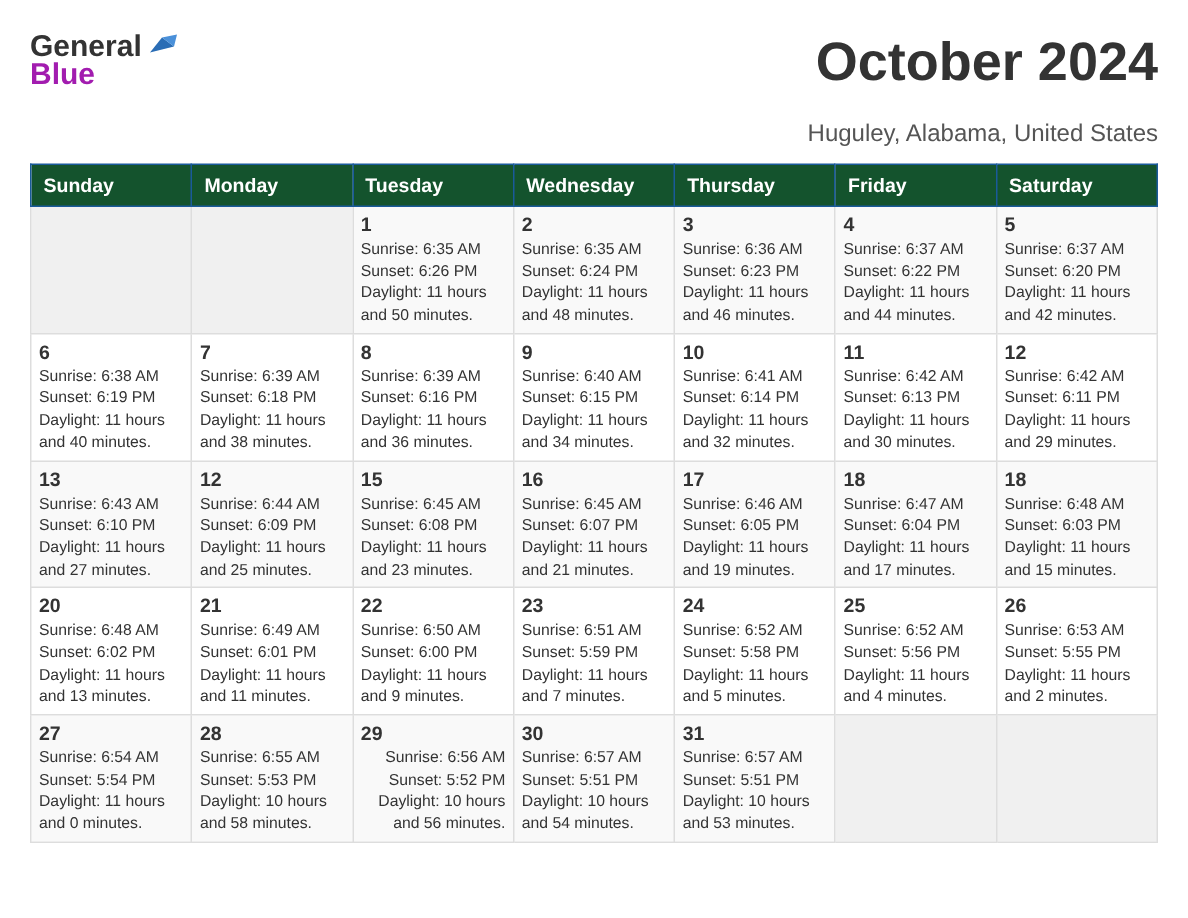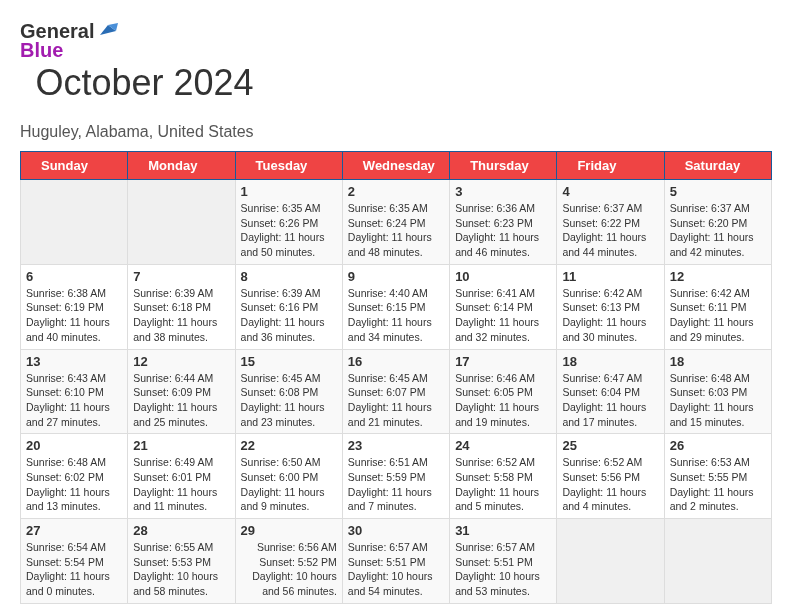--- a/index.html
+++ b/index.html
@@ -8,51 +8,50 @@
       background: #fff;
       width: 792px;
       min-height: 612px;
       padding: 20px;
     }
     .header-area {
       display: flex;
       justify-content: space-between;
       align-items: flex-start;
       margin-bottom: 10px;
-      flex-direction: column;
     }
     .logo {
       display: flex;
       flex-direction: column;
       align-items: flex-start;
     }
     .title-area {
       text-align: right;
     }
     .month-title {
       font-size: 36px;
-      font-weight: normal;
+      font-weight: bold;
       color: #333;
     }
     .location-title {
       font-size: 16px;
       color: #555;
       margin-top: 19px;
     }
     .calendar {
       width: 100%;
       border-collapse: collapse;
       table-layout: fixed;
     }
     .calendar th {
-      background-color: #ef4444;
+      background-color: #14532d;
       color: white;
       font-size: 13px;
       font-weight: bold;
-      padding: 6px 20px;
+      padding: 6px 8px;
       text-align: left;
       border: 1px solid #1a5a9a;
     }
     .calendar td {
       vertical-align: top;
       border: 1px solid #ddd;
       padding: 4px 5px;
       min-height: 80px;
       font-size: 11px;
       color: #333;
@@ -160,21 +159,21 @@
 Daylight: 11 hours and 38 minutes.</div>
         </td>
         <td>
           <span class="day-number">8</span>
           <div class="day-info" style="white-space: pre-line;">Sunrise: 6:39 AM
 Sunset: 6:16 PM
 Daylight: 11 hours and 36 minutes.</div>
         </td>
         <td>
           <span class="day-number">9</span>
-          <div class="day-info" style="white-space: pre-line;">Sunrise: 4:40 AM
+          <div class="day-info" style="white-space: pre-line;">Sunrise: 6:40 AM
 Sunset: 6:15 PM
 Daylight: 11 hours and 34 minutes.</div>
         </td>
         <td>
           <span class="day-number">10</span>
           <div class="day-info" style="white-space: pre-line;">Sunrise: 6:41 AM
 Sunset: 6:14 PM
 Daylight: 11 hours and 32 minutes.</div>
         </td>
         <td>

